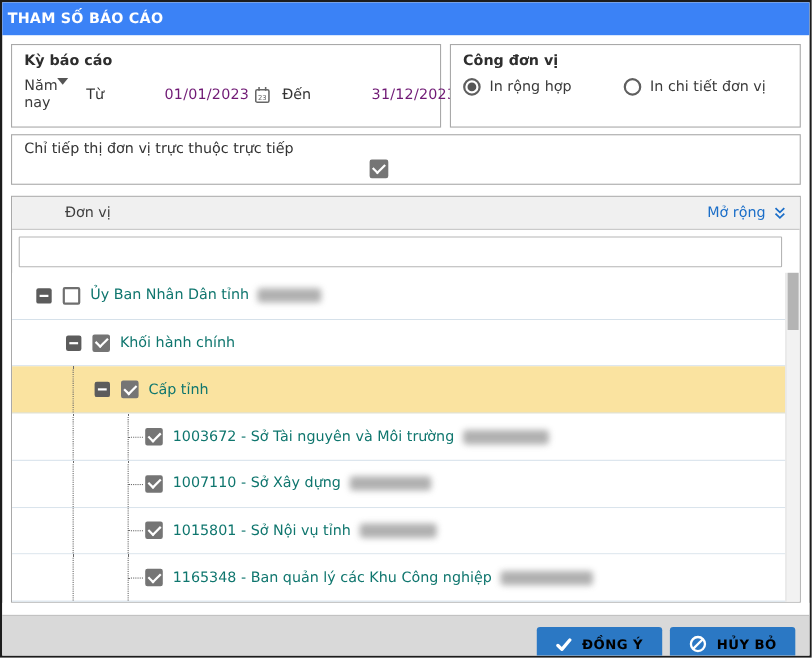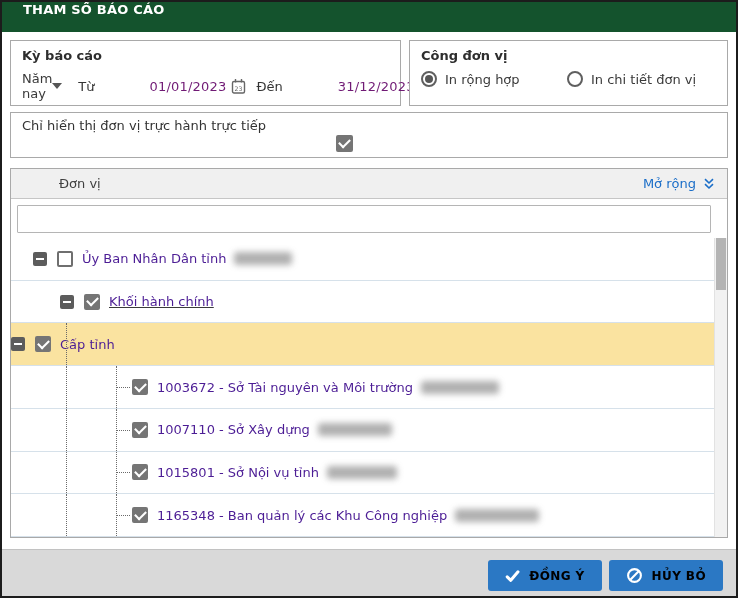--- a/index.html
+++ b/index.html
@@ -1,33 +1,33 @@
 <!DOCTYPE html>
 <html><head>
 <meta charset="utf-8">
 <style>
   * { box-sizing: border-box; margin: 0; padding: 0; }
   html,body { width: 738px; height: 598px; background: #fff; }
   body { font-family: "DejaVu Sans", "Liberation Sans", sans-serif; font-size: 13px; color: #3a3a3a; }
 
   .dialog { width: 738px; height: 598px; border: 2px solid #1c1c1c; background: #fff; display: flex; flex-direction: column; overflow: hidden; }
 
-  .titlebar { height: 30px; background: #14532d; color: #fff; font-weight: bold; font-size: 13px; display: flex; align-items: flex-start; padding: 0 21px; letter-spacing: .2px; flex: 0 0 auto; }
+  .titlebar { height: 30px; background: #3b82f6; color: #fff; font-weight: bold; font-size: 13px; display: flex; align-items: center; padding: 0 5px; letter-spacing: .2px; flex: 0 0 auto; }
 
   .content { flex: 1 1 auto; padding: 8px 8px 0 8px; display: flex; flex-direction: column; }
 
   
-  .top-row { display: flex; gap: 8px; height: 66px; flex: 0 0 auto; }
+  .top-row { display: flex; gap: 8px; height: 76px; flex: 0 0 auto; }
   .groupbox { border: 1px solid #a9a9a9; background: #fff; padding: 7px 11px 6px 11px; }
   .gb-period { width: 391px; flex: 0 0 auto; }
   .gb-unit-type { flex: 1 1 auto; }
   .gb-label { font-weight: bold; font-size: 13px; color: #2e2e2e; }
   .gb-controls { margin-top: 8px; display: flex; align-items: center; }
 
-  .select-box { display: flex; align-items: center; justify-content: space-between; width: 128px; cursor: pointer; }
+  .select-box { display: flex; align-items: flex-start; justify-content: space-between; width: 128px; cursor: pointer; }
   .caret-down { width: 0; height: 0; border-left: 5px solid transparent; border-right: 5px solid transparent; border-top: 6px solid #555; margin-right: 2px; }
 
   .date-label { margin-left: 14px; margin-right: 7px; color: #333; }
   .date-label.second { margin-left: 9px; }
   .date-value { color: #701a75; letter-spacing: .2px; margin-left: 48px; }
   .cal-icon { margin-left: 5px; display: inline-flex; cursor: pointer; }
 
   .radio-row { display: flex; align-items: center; }
   .radio-opt { display: flex; align-items: center; cursor: pointer; }
   .radio-opt.first { width: 146px; }
@@ -52,24 +52,24 @@
   .search-wrap { padding: 6px 16px 5px 6px; flex: 0 0 auto; }
   .search-input { width: 100%; height: 28px; border: 1px solid #b5b5b5; border-radius: 1px; padding: 0 8px; font-family: inherit; font-size: 13px; outline: none; }
 
   .tree-viewport { flex: 1 1 auto; display: flex; min-height: 0; }
   .tree-rows { flex: 1 1 auto; display: flex; flex-direction: column; }
   .tree-row { flex: 1 1 auto; position: relative; display: flex; align-items: center; border-bottom: 1px solid #d6e1ea; background: #fff; }
   .tree-row.highlight { background: #fae3a0; }
   .tree-row .minus-btn { width: 14px; height: 14px; background: #5c5c5c; border-radius: 2px; display: inline-flex; align-items: center; justify-content: center; cursor: pointer; flex: 0 0 auto; }
   .tree-row .minus-btn::after { content: ""; width: 8px; height: 2px; background: #fff; }
   .tree-row .cb { width: 16px; height: 16px; margin-left: 10px; }
-  .tree-row .node-label { margin-left: 9px; color: #4c1d95; white-space: nowrap; }
+  .tree-row .node-label { margin-left: 9px; color: #0f766e; white-space: nowrap; }
   .lv0 { padding-left: 22px; }
-  .lv1 { padding-left: 49px; text-decoration: underline; }
-  .lv2 { }
+  .lv1 { padding-left: 49px; }
+  .lv2 { padding-left: 75px; }
   .lv3 { padding-left: 121px; }
   .lv3 .cb { margin-left: 0; }
   .guide { position: absolute; top: 0; bottom: 0; width: 0; border-left: 1px dotted #6a6a6a; }
   .guide.g1 { left: 55px; }
   .guide.g2 { left: 105px; }
   .connector { position: absolute; left: 105px; width: 14px; height: 0; border-top: 1px dotted #6a6a6a; top: 50%; }
   .redacted { display: inline-block; height: 13px; background: #969696; border-radius: 3px; margin-left: 8px; filter: blur(3px); opacity: .75; }
 
   .scrollbar { width: 13px; flex: 0 0 auto; background: #f2f2f2; border-left: 1px solid #e2e2e2; position: relative; }
   .scroll-thumb { position: absolute; top: 0; left: 1px; right: 1px; height: 52px; background: #b4b4b4; }
@@ -135,21 +135,21 @@
           <div class="radio-opt">
             <span class="radio-circle"></span>
             <span>In chi tiết đơn vị</span>
           </div>
         </div>
       </div>
 
     </div>
 
     <div class="direct-box">
-      <div class="direct-label">Chỉ hiển thị đơn vị trực hành trực tiếp</div>
+      <div class="direct-label">Chỉ tiếp thị đơn vị trực thuộc trực tiếp</div>
       <div class="direct-cb-wrap">
         <span class="cb checked"></span>
       </div>
     </div>
 
     <div class="units">
       <div class="units-header">
         <span class="units-title">Đơn vị</span>
         <a class="expand-link">
           <span>Mở rộng</span>

